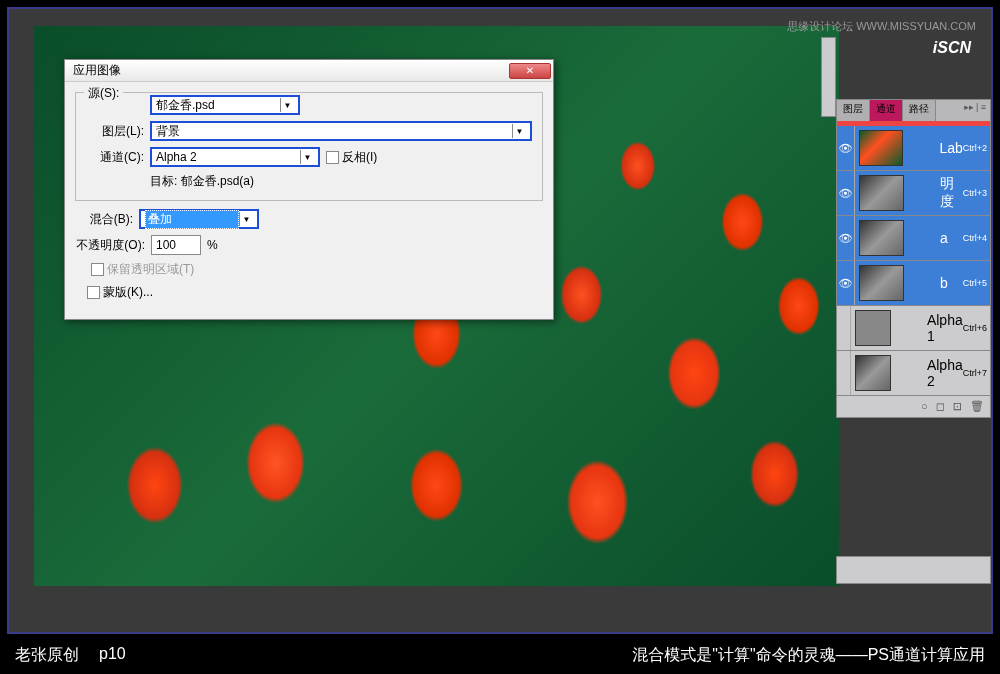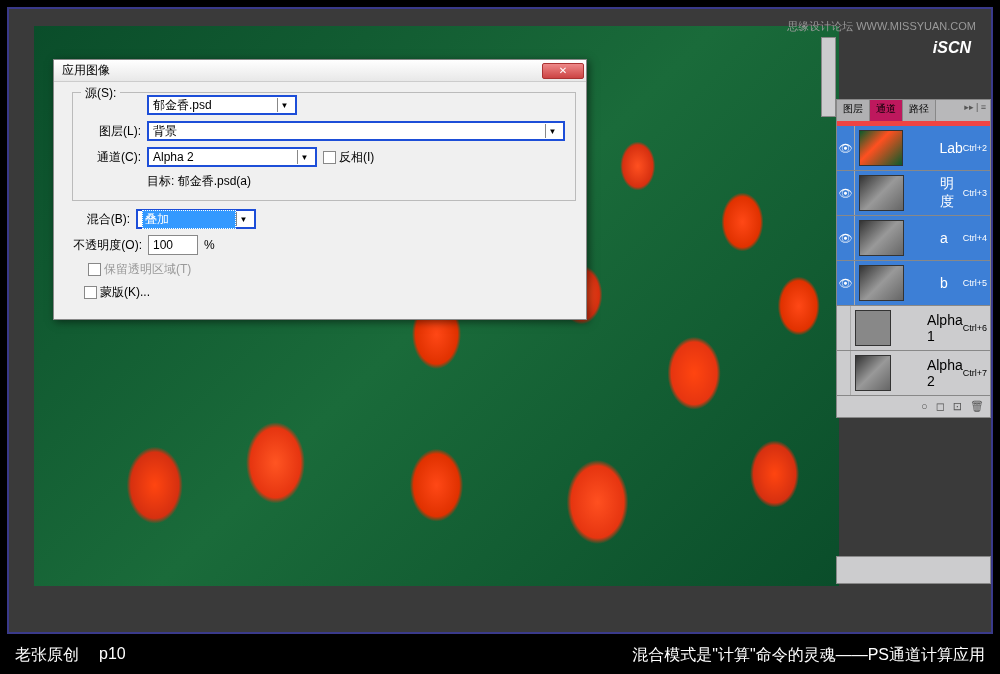--- a/index.html
+++ b/index.html
@@ -20,26 +20,26 @@
       radial-gradient(ellipse 38px 52px at 82% 62%, #ff4510 0%, #e63510 60%, transparent 70%),
       radial-gradient(ellipse 42px 58px at 30% 78%, #ff5522 0%, #e63510 60%, transparent 70%),
       radial-gradient(ellipse 40px 55px at 15% 82%, #ff4510 0%, #d63010 60%, transparent 70%),
       radial-gradient(ellipse 38px 52px at 50% 82%, #ff4816 0%, #e03100 60%, transparent 70%),
       radial-gradient(ellipse 44px 60px at 70% 85%, #ff5020 0%, #e63510 60%, transparent 70%),
       radial-gradient(ellipse 35px 48px at 92% 80%, #ff4510 0%, #d63010 60%, transparent 70%),
       radial-gradient(ellipse 30px 42px at 95% 50%, #ff4816 0%, #e03100 60%, transparent 70%);
     }
 
     
-    .dialog { position: absolute; top: 50px; left: 44px; width: 534px; background: #f0f0f0; border: 1px solid #888; box-shadow: 2px 2px 8px rgba(0,0,0,0.5); z-index: 50; }
+    .dialog { position: absolute; top: 50px; left: 55px; width: 490px; background: #f0f0f0; border: 1px solid #888; box-shadow: 2px 2px 8px rgba(0,0,0,0.5); z-index: 50; }
     .titlebar { display: flex; align-items: center; height: 22px; background: linear-gradient(#fff, #e8e8e8); border-bottom: 1px solid #ccc; padding: 0 2px 0 8px; font-size: 12px; }
     .titlebar-text { flex: 1; }
     .close-btn { width: 42px; height: 16px; background: linear-gradient(#e88, #c44); border: 1px solid #a33; border-radius: 2px; color: #fff; font-size: 10px; display: flex; align-items: center; justify-content: center; cursor: pointer; }
     
-    .dialog-body { display: flex; padding: 10px 10px 12px 18px; gap: 10px; flex-direction: column; }
+    .dialog-body { display: flex; padding: 10px 10px 12px 10px; gap: 10px; flex-direction: column; }
     .left-col { flex: 1; }
     .right-col { width: 85px; display: flex; flex-direction: column; gap: 6px; align-items: center; }
     
     .fieldset { border: 1px solid #bbb; padding: 8px 10px 10px 10px; margin-bottom: 8px; position: relative; }
     .fieldset-legend { position: absolute; top: -8px; left: 8px; background: #f0f0f0; padding: 0 4px; font-size: 12px; }
     
     .row { display: flex; align-items: center; margin-bottom: 6px; font-size: 12px; gap: 6px; }
     .row-label { width: 58px; text-align: right; }
     .row-label-wide { width: 70px; text-align: right; }
     .combo { flex: 1; height: 20px; background: #fff; border: 2px solid #1d4ed8; display: flex; align-items: center; padding: 0 4px; position: relative; }

